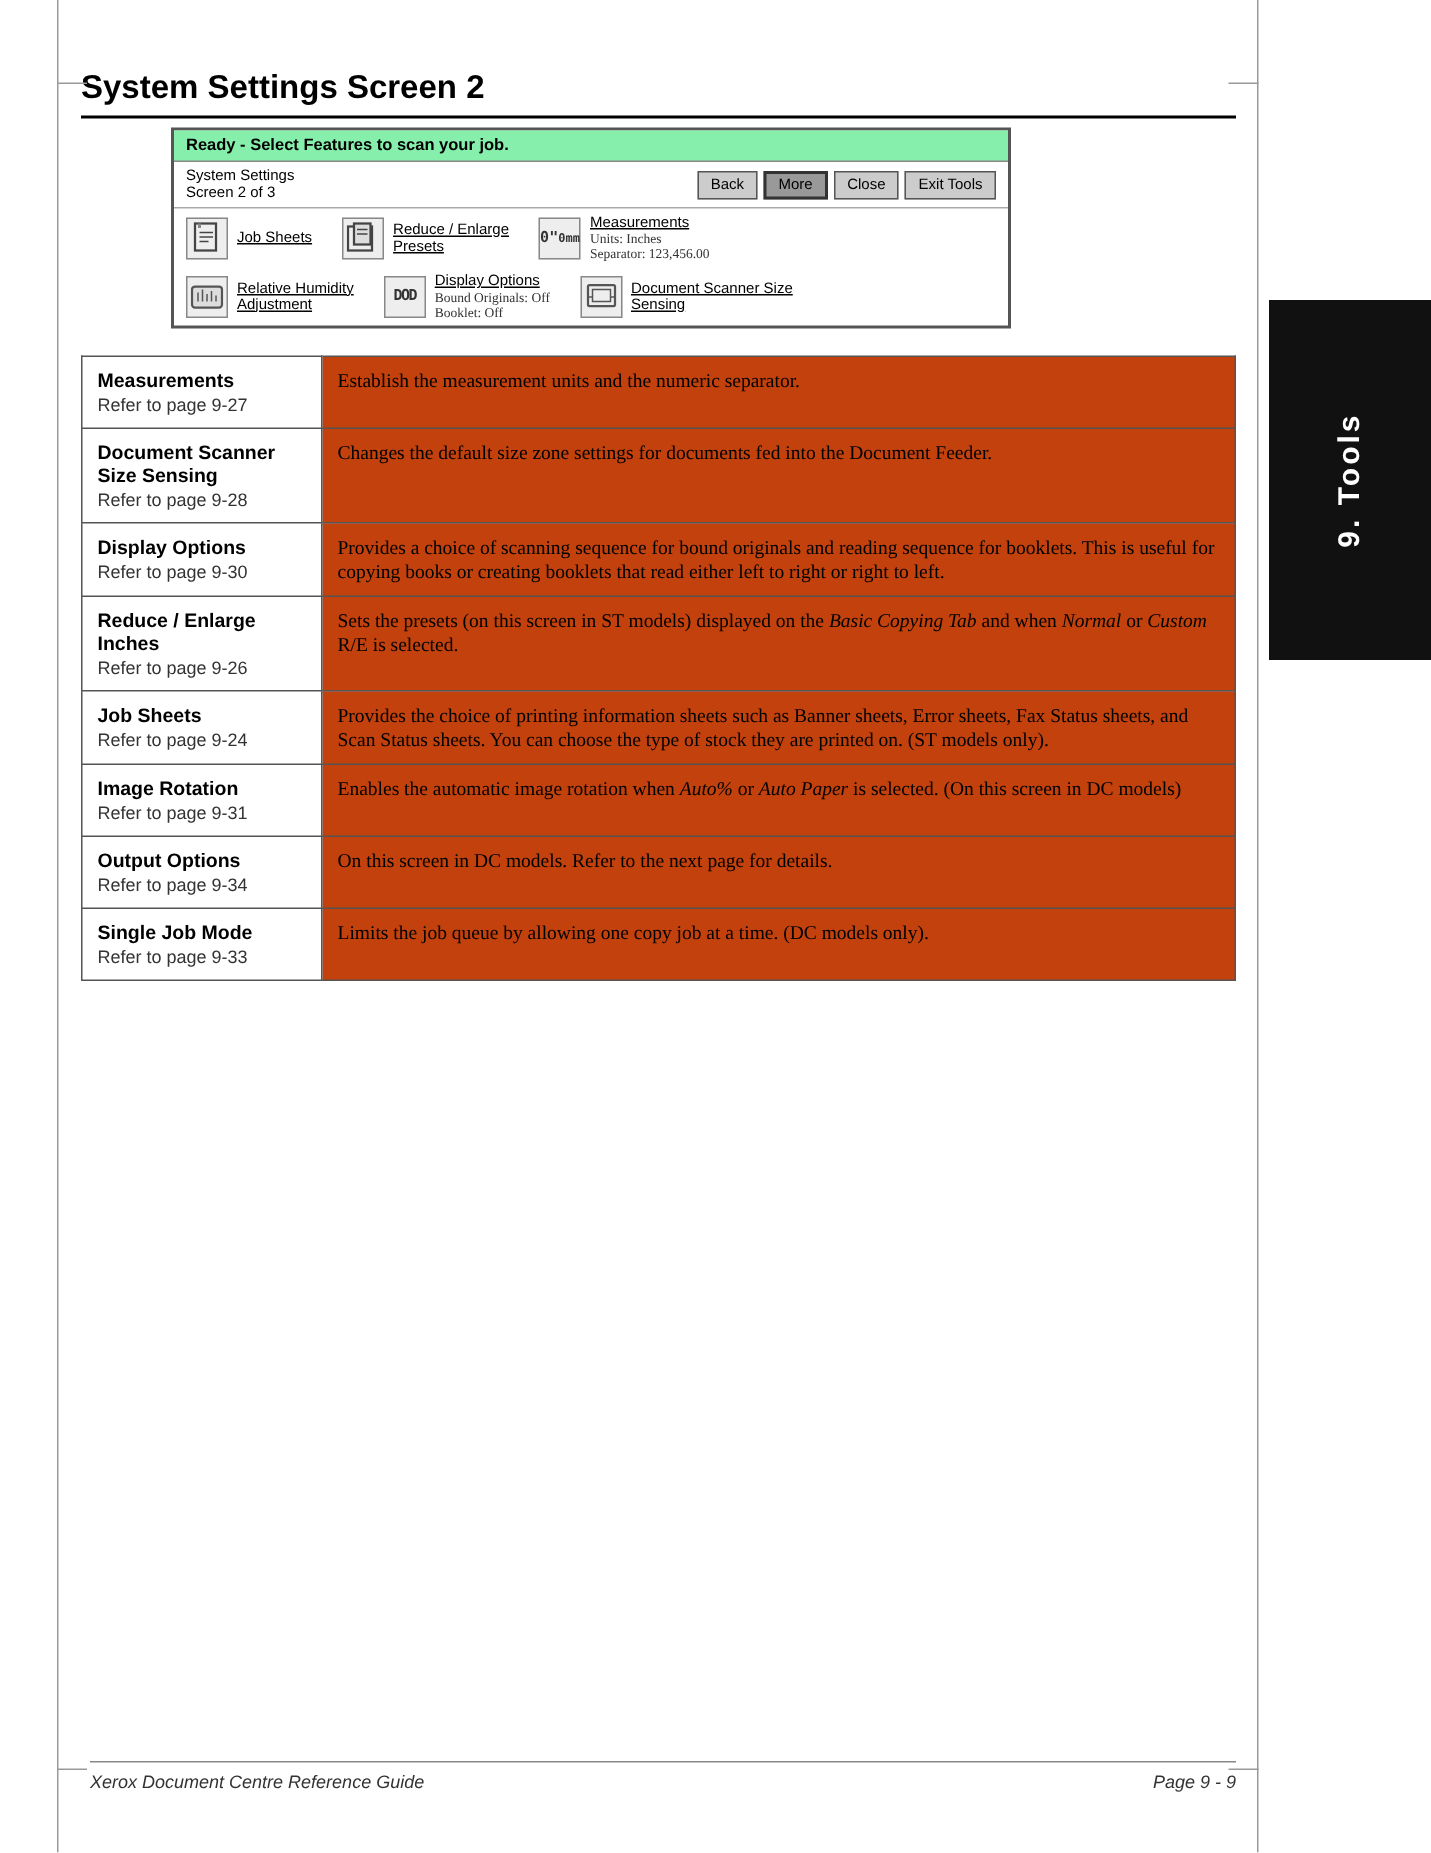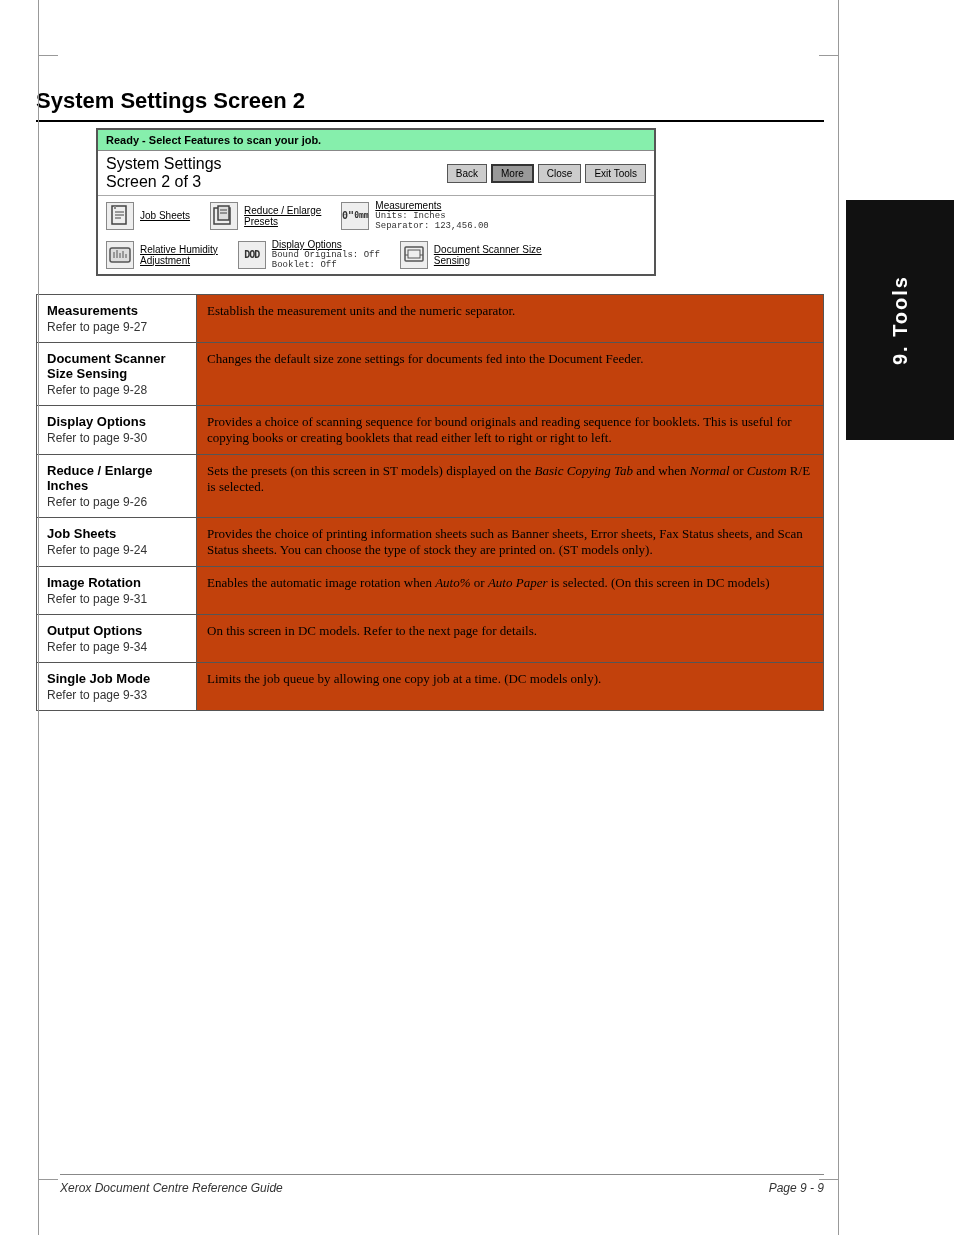--- a/index.html
+++ b/index.html
@@ -78,23 +78,23 @@
       font-weight: bold;
       font-family: Arial, sans-serif;
       writing-mode: vertical-rl;
       text-orientation: mixed;
       transform: rotate(180deg);
       letter-spacing: 2px;
     }
 
     
     .content {
-      margin-left: 36px;
+      margin-left: 54px;
       margin-right: 130px;
-      padding-top: 88px;
+      padding-top: 45px;
     }
 
     
     .page-title {
       font-size: 22px;
       font-weight: bold;
       font-family: Arial, Helvetica, sans-serif;
       margin-bottom: 6px;
       border-bottom: 2px solid #000;
       padding-bottom: 6px;
@@ -118,21 +118,21 @@
       border-bottom: 1px solid #888;
     }
     .screenshot-toolbar {
       padding: 4px 8px;
       display: flex;
       align-items: center;
       justify-content: space-between;
       border-bottom: 1px solid #aaa;
     }
     .screenshot-toolbar-left {
-      font-size: 16px;
+      font-size: 10px;
       font-family: Arial, sans-serif;
     }
     .screenshot-toolbar-right {
       display: flex;
       gap: 4px;
     }
     .ss-btn {
       border: 1px solid #555;
       background: #ccc;
       font-size: 10px;
@@ -163,21 +163,21 @@
       flex-shrink: 0;
     }
     .ss-label {
       font-size: 10px;
       font-family: Arial, sans-serif;
       text-decoration: underline;
       color: #000;
     }
     .ss-sublabel {
       font-size: 9px;
-      font-family: Liberation Mono, monospace;
+      font-family: Liberation Serif, serif;
       color: #333;
     }
     .screenshot-body-row {
       display: flex;
       gap: 20px;
       padding: 4px 8px;
     }
 
     
     .ref-table {

